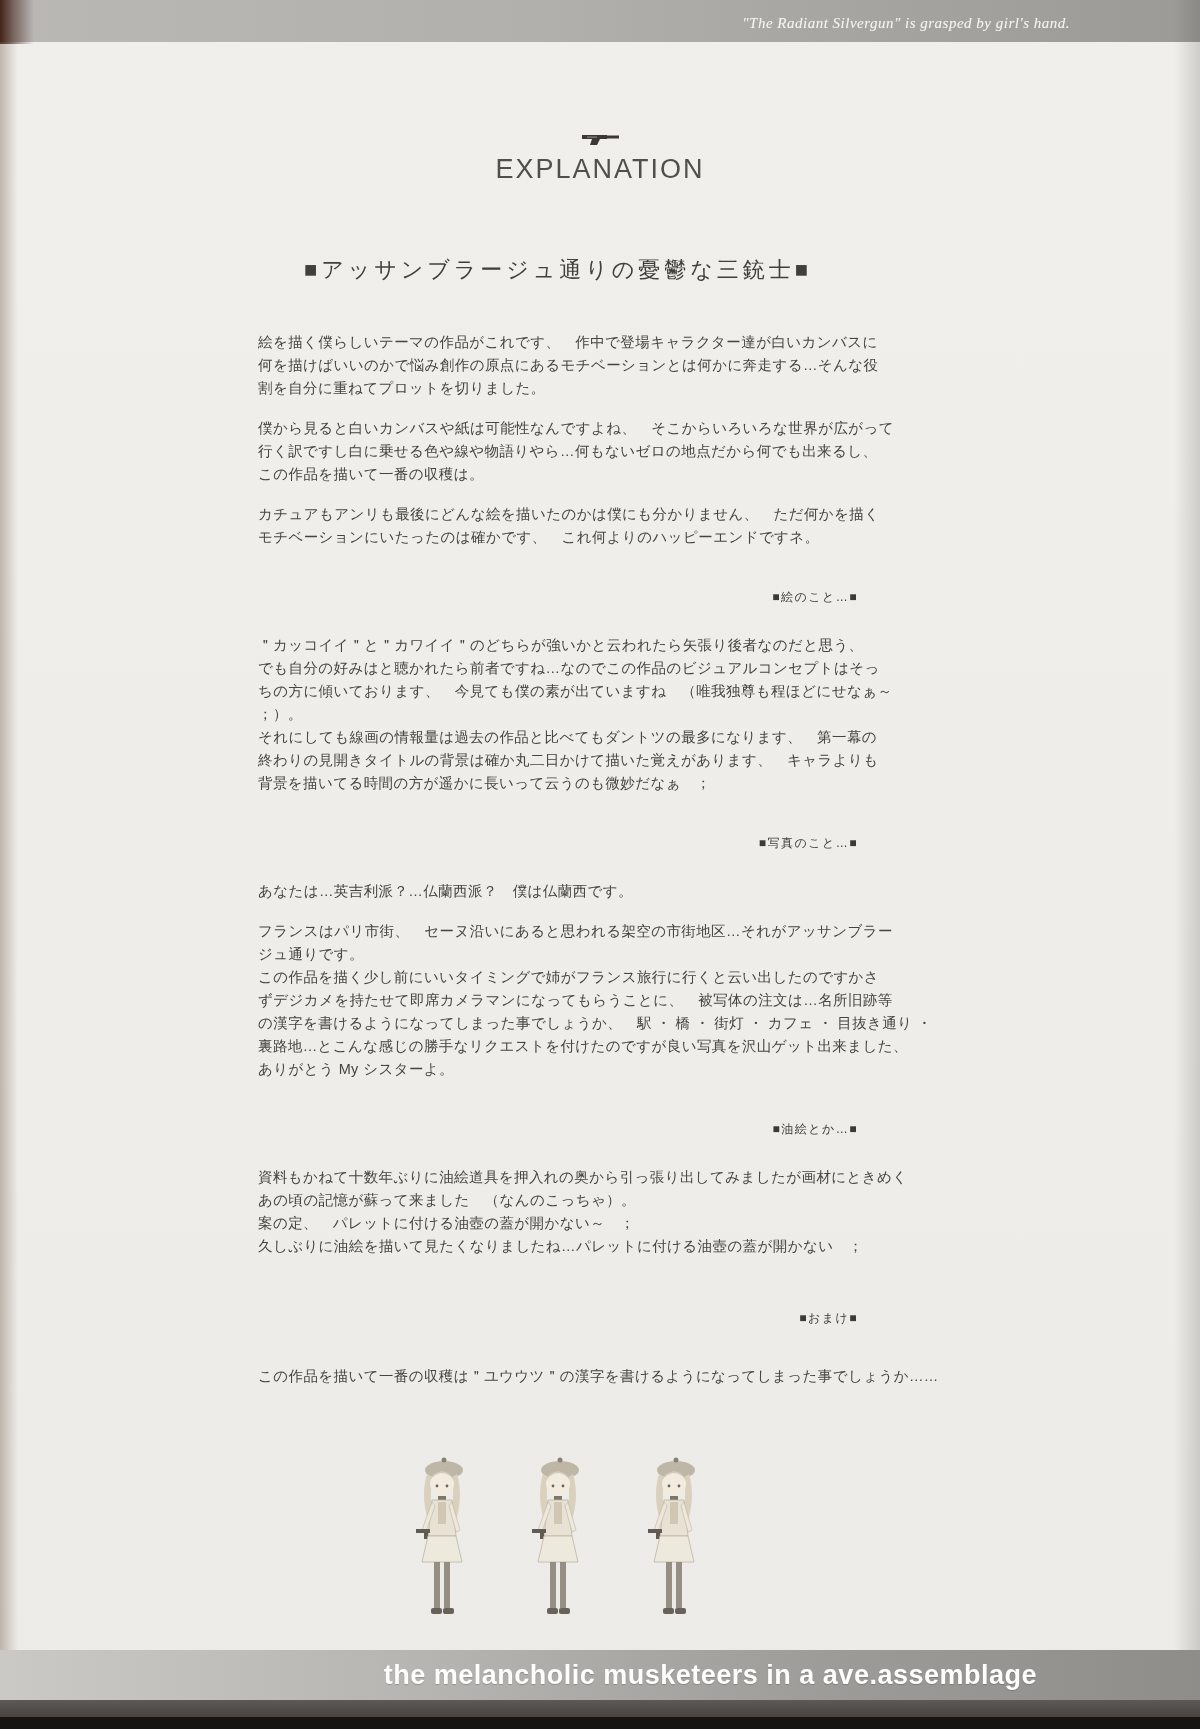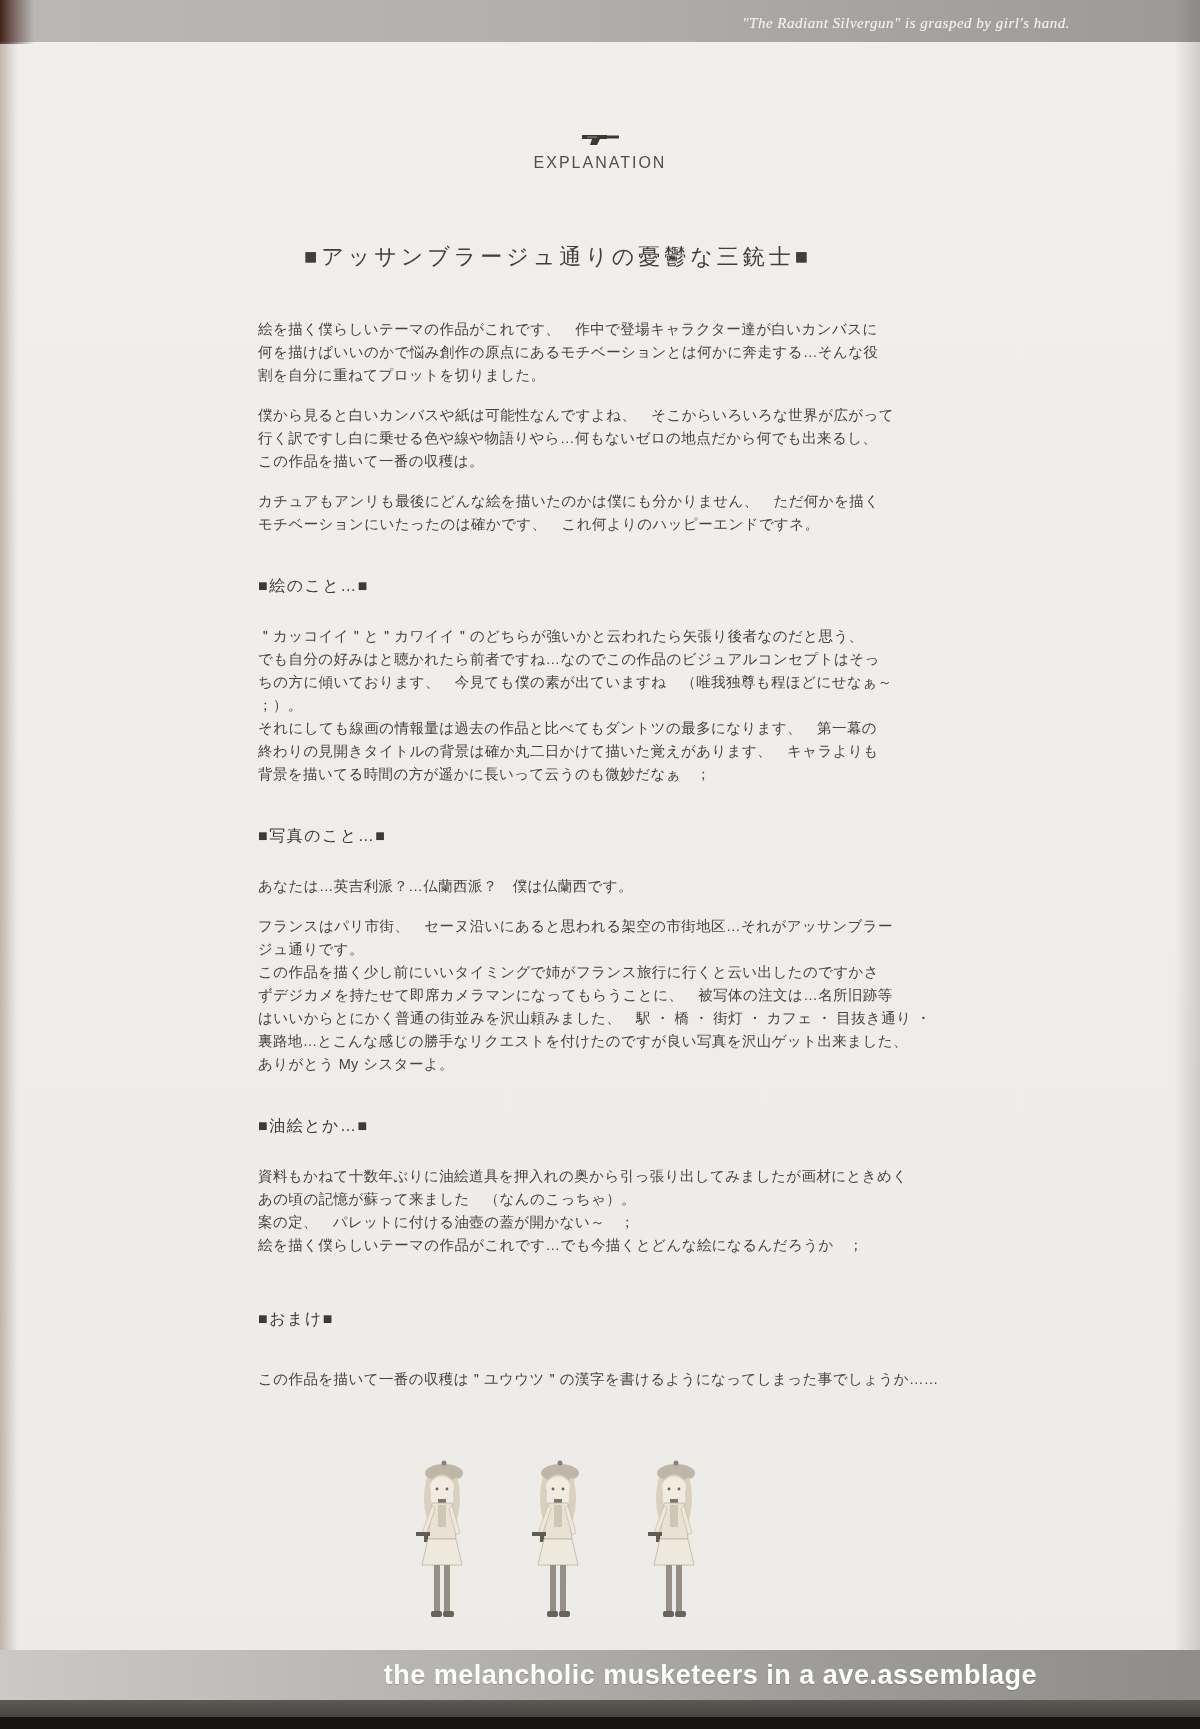--- a/index.html
+++ b/index.html
@@ -31,38 +31,38 @@
     background:linear-gradient(90deg,rgba(112,92,72,.38),rgba(112,92,72,0));
   }
   .right-shade{
     position:absolute;top:0;bottom:0;right:0;width:26px;
     background:linear-gradient(270deg,rgba(70,68,64,.20),rgba(70,68,64,0));
   }
   
   .emblem-wrap{margin:0;padding-top:130px;text-align:center;}
   .page-title{
     margin-top:4px;text-align:center;
-    font-size:16px;letter-spacing:2px;color:#504f4b;
+    font-size:27px;letter-spacing:2px;color:#504f4b;
   }
   
   .article{width:600px;margin-left:258px;}
   .main-heading{
     margin-top:70px;text-align:center;
     font-size:22px;letter-spacing:4px;color:#403f3b;
     white-space:nowrap;
   }
   .intro{margin-top:46px;}
   .para{margin:0 0 17px 0;}
   .line{
     font-size:14.5px;line-height:23px;color:#454440;
     letter-spacing:.4px;white-space:nowrap;
   }
   .sec-heading{
-    margin:40px 0 28px 0;text-align:left;
-    font-size:16px;letter-spacing:1.5px;color:#3b3a36;
+    margin:40px 0 28px 0;text-align:right;
+    font-size:12px;letter-spacing:1.5px;color:#3b3a36;
   }
   
   .figures{
     margin-top:62px;text-align:center;
   }
   .figure{display:inline-block;margin:0 8px;opacity:.88;}
   
   .bottom-band{
     position:absolute;left:0;right:0;bottom:29px;height:50px;
     background:linear-gradient(90deg,#cbc9c6 0%,#b7b5b2 35%,#9d9b98 70%,#8f8d8a 100%);
@@ -139,31 +139,31 @@
 
     <div class="sec-heading">■写真のこと…■</div>
     <div class="para">
       <div class="line">あなたは…英吉利派？…仏蘭西派？　僕は仏蘭西です。</div>
     </div>
     <div class="para">
       <div class="line">フランスはパリ市街、　セーヌ沿いにあると思われる架空の市街地区…それがアッサンブラー</div>
       <div class="line">ジュ通りです。</div>
       <div class="line">この作品を描く少し前にいいタイミングで姉がフランス旅行に行くと云い出したのですかさ</div>
       <div class="line">ずデジカメを持たせて即席カメラマンになってもらうことに、　被写体の注文は…名所旧跡等</div>
-      <div class="line">はいいからとにかく普通の街並みを沢山頼みました、　駅 ・ 橋 ・ 街灯 ・ カフェ ・ 目抜き通り ・</div>
+      <div class="line">の漢字を書けるようになってしまった事でしょうか、　駅 ・ 橋 ・ 街灯 ・ カフェ ・ 目抜き通り ・</div>
       <div class="line">裏路地…とこんな感じの勝手なリクエストを付けたのですが良い写真を沢山ゲット出来ました、</div>
       <div class="line">ありがとう My シスターよ。</div>
     </div>
 
     <div class="sec-heading">■油絵とか…■</div>
     <div class="para">
       <div class="line">資料もかねて十数年ぶりに油絵道具を押入れの奥から引っ張り出してみましたが画材にときめく</div>
       <div class="line">あの頃の記憶が蘇って来ました　（なんのこっちゃ）。</div>
       <div class="line">案の定、　パレットに付ける油壺の蓋が開かない～　；</div>
-      <div class="line">絵を描く僕らしいテーマの作品がこれです…でも今描くとどんな絵になるんだろうか　；</div>
+      <div class="line">久しぶりに油絵を描いて見たくなりましたね…パレットに付ける油壺の蓋が開かない　；</div>
     </div>
 
     <div class="sec-heading" style="margin-top:52px;margin-bottom:38px;">■おまけ■</div>
     <div class="para">
       <div class="line">この作品を描いて一番の収穫は＂ユウウツ＂の漢字を書けるようになってしまった事でしょうか……</div>
     </div>
 
     <div class="figures">
       <span class="figure">
         <svg width="96" height="180" viewBox="0 0 96 180" aria-hidden="true">

